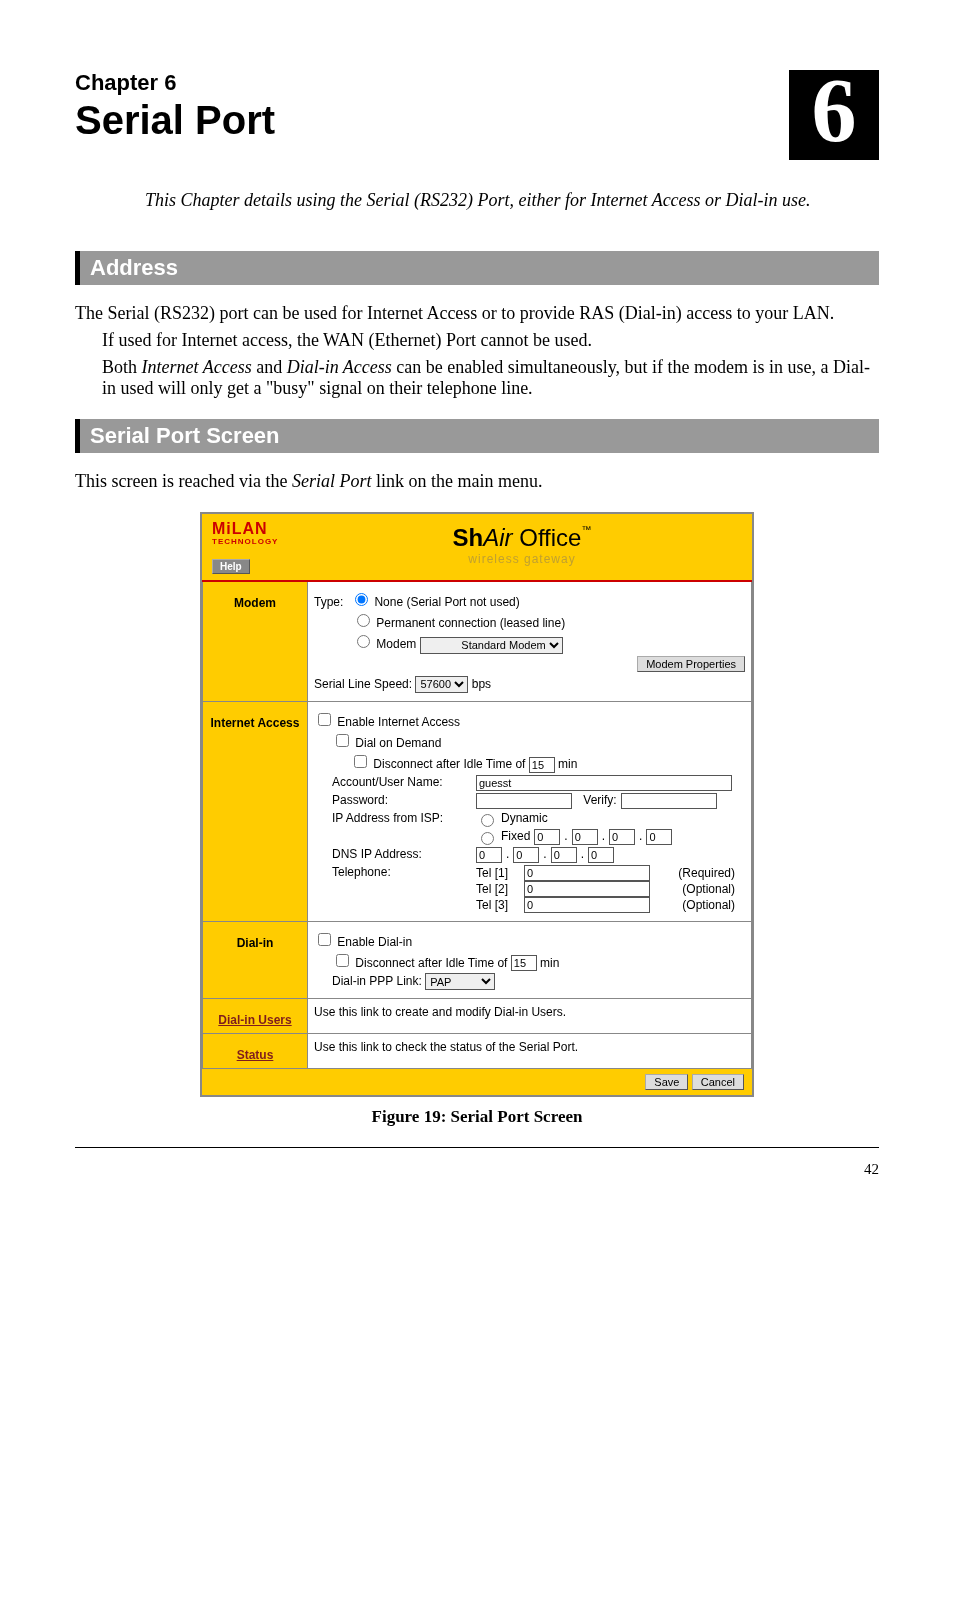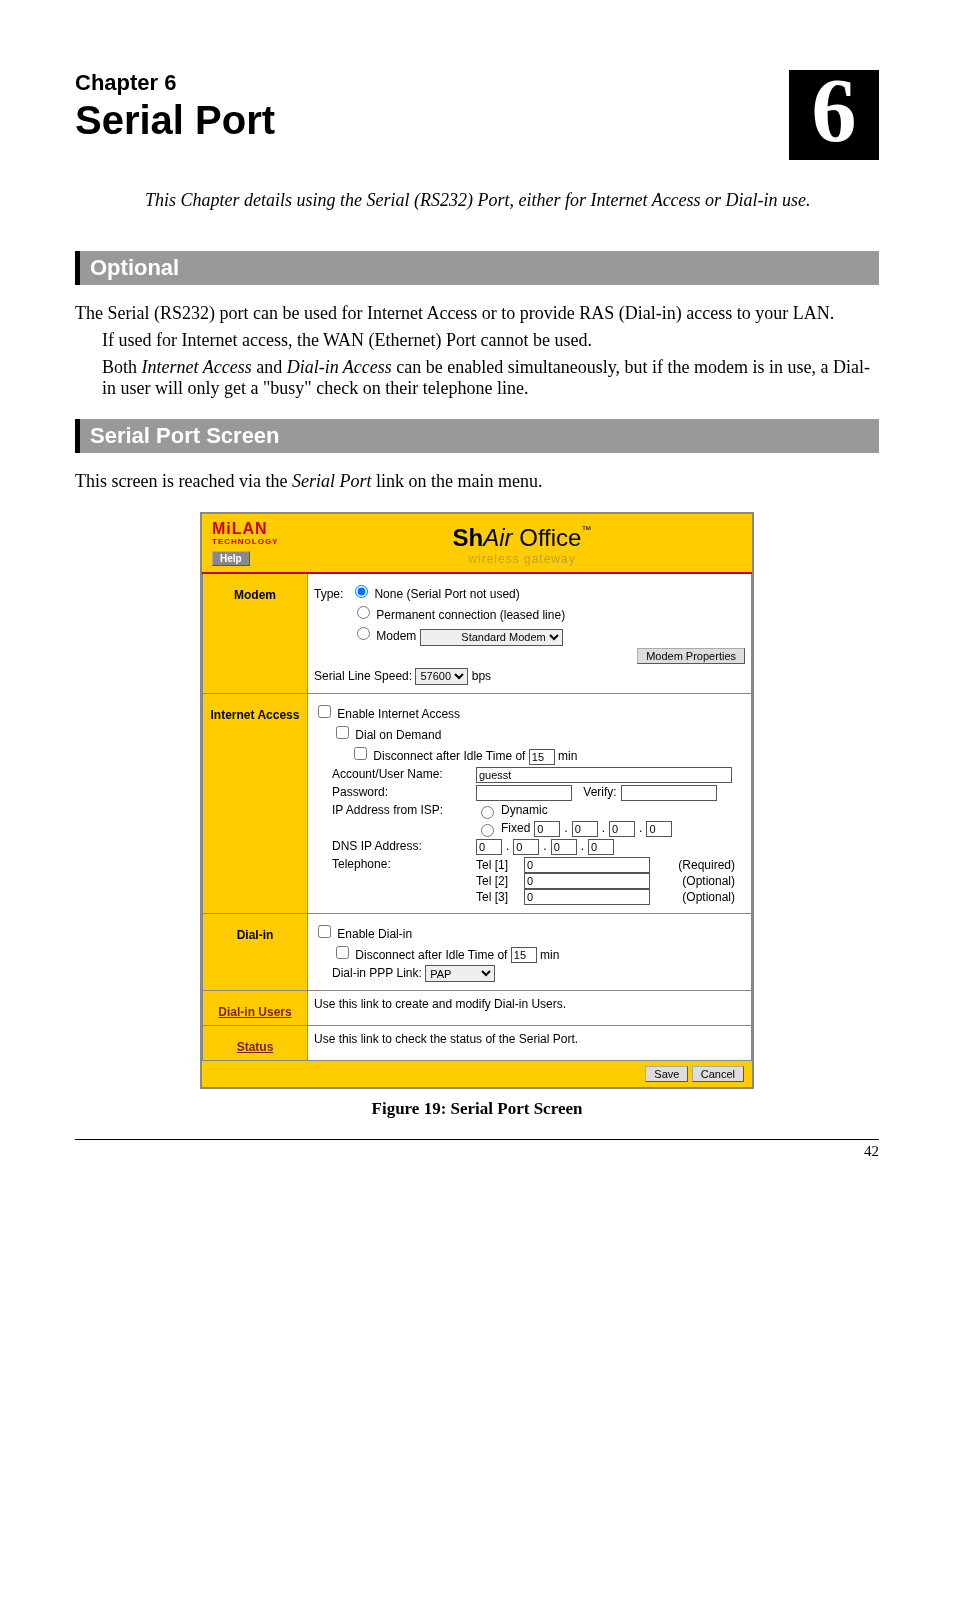--- a/index.html
+++ b/index.html
@@ -87,21 +87,21 @@
   }
   .ss-brand .line1 { font-size: 16px; letter-spacing: 1px; }
   .ss-brand .line2 { font-size: 8px; letter-spacing: 1px; }
   .help-btn {
     display: inline-block;
     background: #888;
     color: #fff;
     border: 1px outset #aaa;
     font-size: 10px;
     padding: 1px 7px;
-    margin-top: 5px;
+    margin-top: 13px;
     font-weight: bold;
   }
   .ss-title-wrap {
     flex: 1;
     text-align: center;
     padding-top: 4px;
   }
   .ss-title {
     font-size: 24px;
     color: #000;
@@ -174,21 +174,21 @@
     font-weight: bold;
     font-size: 17px;
     margin: 10px 0 20px 0;
     font-family: "Times New Roman", serif;
   }
   .page-footer {
     border-top: 1px solid #000;
     margin-top: 20px;
     text-align: right;
     font-size: 15px;
-    padding-top: 3px;
+    padding-top: 13px;
     font-family: "Times New Roman", serif;
   }
   .tel-row { display: flex; align-items: center; gap: 4px; }
   .tel-row .lbl { width: 44px; }
   .tel-row .note { margin-left: auto; padding-right: 10px;}
   .cols { display: flex; gap: 4px; }
   .col-lbl { width: 140px; }
 </style>
 </head>
 <body>
@@ -196,25 +196,25 @@
 <div class="chapter-head">
   <div class="chapter-head-left">
     <div class="chapter-label">Chapter 6</div>
     <div class="chapter-title">Serial Port</div>
   </div>
   <div class="chapter-badge">6</div>
 </div>
 
 <p class="intro">This Chapter details using the Serial (RS232) Port, either for Internet Access or Dial-in use.</p>
 
-<div class="section-heading">Optional</div>
+<div class="section-heading">Address</div>
 <p class="body-text">The Serial (RS232) port can be used for Internet Access or to provide RAS (Dial-in) access to your LAN.</p>
 <p class="body-text indent">If used for Internet access, the WAN (Ethernet) Port cannot be used.</p>
 <p class="body-text indent">
-  <span>Both </span><em>Internet Access</em><span> and </span><em>Dial-in Access</em><span> can be enabled simultaneously, but if the modem is in use, a Dial-in user will only get a "busy" check on their telephone line.</span>
+  <span>Both </span><em>Internet Access</em><span> and </span><em>Dial-in Access</em><span> can be enabled simultaneously, but if the modem is in use, a Dial-in used will only get a "busy" signal on their telephone line.</span>
 </p>
 
 <div class="section-heading">Serial Port Screen</div>
 <p class="body-text">
   <span>This screen is reached via the </span><em>Serial Port</em><span> link on the main menu.</span>
 </p>
 
 <div class="screenshot">
   <div class="ss-header">
     <div class="ss-brand">

